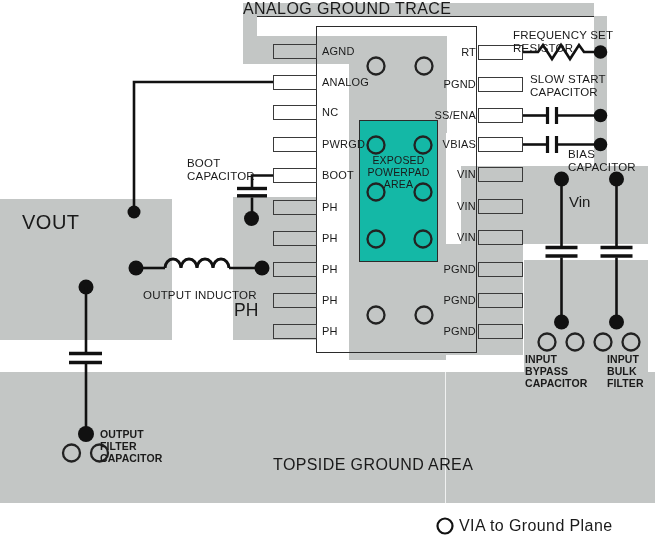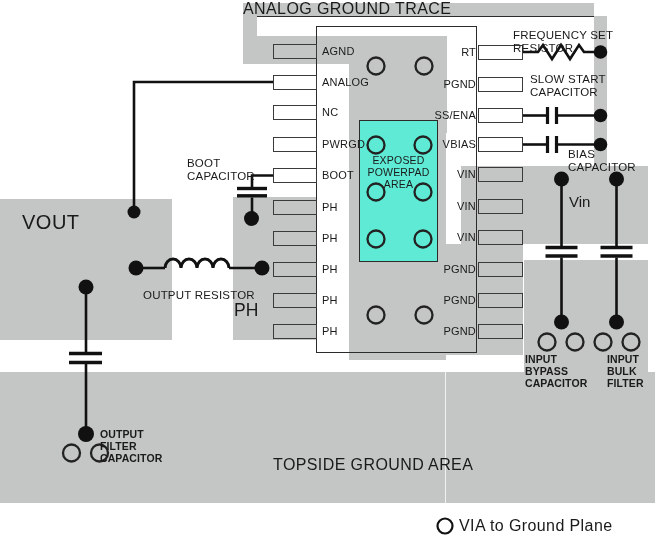--- a/index.html
+++ b/index.html
@@ -3,21 +3,21 @@
 <meta charset="utf-8">
 <style>
   html,body{margin:0;padding:0;background:#fff;}
   .stage{position:relative;width:658px;height:536px;background:#fff;overflow:hidden;
          font-family:"Liberation Sans",sans-serif;color:#1a1a1a;}
   .cu{position:absolute;background:#c3c6c5;}
   .seam{position:absolute;background:rgba(255,255,255,.75);}
   .ic-outline{position:absolute;left:316px;top:26px;width:161px;height:327px;
               border:1.4px solid #2b2b2b;box-sizing:border-box;background:transparent;z-index:3;}
   .powerpad{position:absolute;left:359px;top:120px;width:79px;height:142px;
-            border:1.3px solid #2b2b2b;box-sizing:border-box;background:#5eead4;z-index:4;}
+            border:1.3px solid #2b2b2b;box-sizing:border-box;background:#14b8a6;z-index:4;}
   .powerpad-text{position:absolute;left:0;top:33px;width:100%;text-align:center;
                  font-size:10.5px;line-height:12px;white-space:pre-line;letter-spacing:.2px;}
   .pin{position:absolute;height:15px;z-index:5;}
   .pin .box{position:absolute;top:0;height:15px;border:1.2px solid #3a3a3a;
             box-sizing:border-box;background:#fff;}
   .pin.gray .box{background:#c3c6c5;}
   .pin .lbl{position:absolute;top:1px;font-size:11px;line-height:13px;letter-spacing:.2px;white-space:nowrap;}
   .pin.left{left:273px;width:130px;}
   .pin.left .box{left:0;width:44px;}
   .pin.left .lbl{left:49px;}
@@ -234,21 +234,21 @@
   <div class="tag t11" style="left:568px;top:148px;">BIAS CAPACITOR</div>
   <div class="tag t15" style="left:569px;top:194px;">Vin</div>
   <div class="tag t10" style="left:525px;top:354px;">INPUT
 BYPASS
 CAPACITOR</div>
   <div class="tag t10" style="left:607px;top:354px;">INPUT
 BULK
 FILTER</div>
   <div class="tag t11" style="left:187px;top:157px;">BOOT
 CAPACITOR</div>
-  <div class="tag t11" style="left:143px;top:289px;">OUTPUT RESISTOR</div>
+  <div class="tag t11" style="left:143px;top:289px;">OUTPUT INDUCTOR</div>
   <div class="tag t17" style="left:234px;top:301px;">PH</div>
   <div class="tag t20" style="left:22px;top:212px;">VOUT</div>
   <div class="tag t10" style="left:100px;top:385px;margin-top:44px;">OUTPUT
 FILTER
 CAPACITOR</div>
   <div class="tag t16" style="left:273px;top:456px;">TOPSIDE GROUND AREA</div>
   <div class="tag t16" style="left:459px;top:517px;">VIA to Ground Plane</div>
 
 </div>
 

